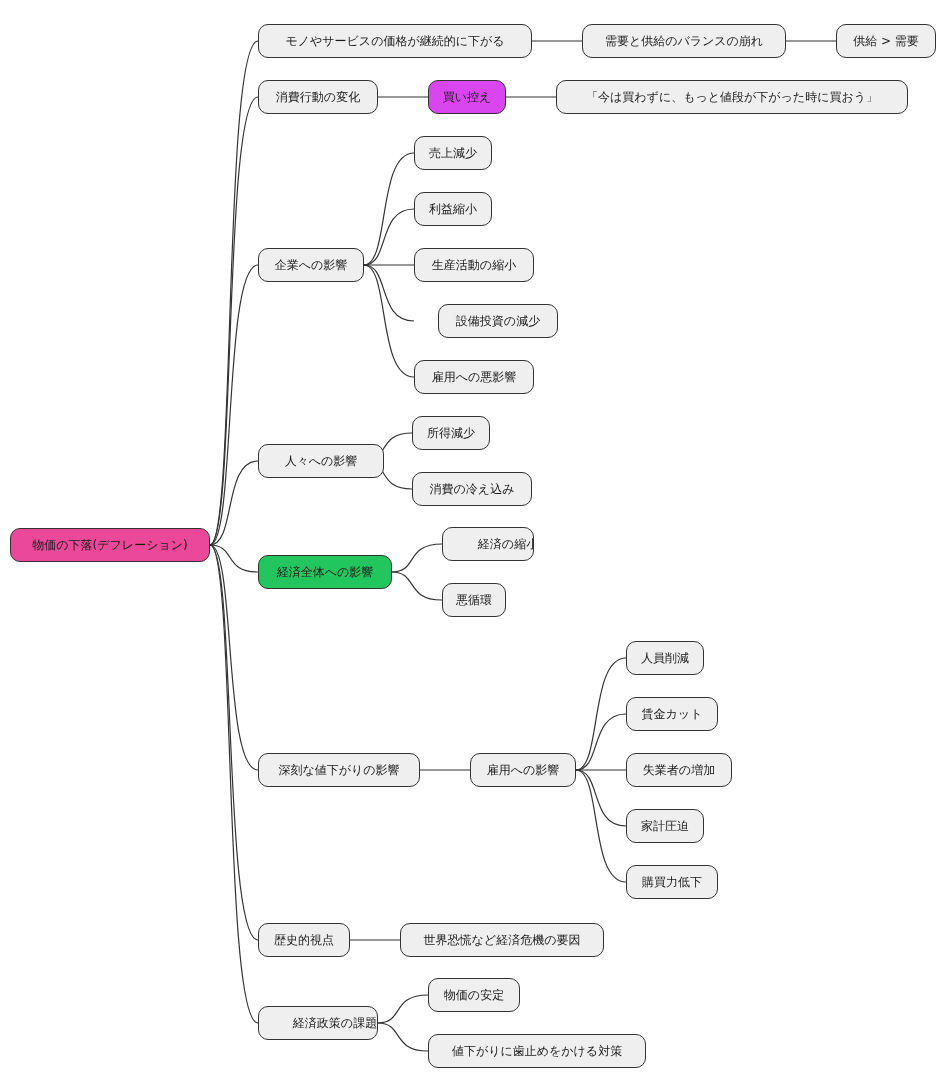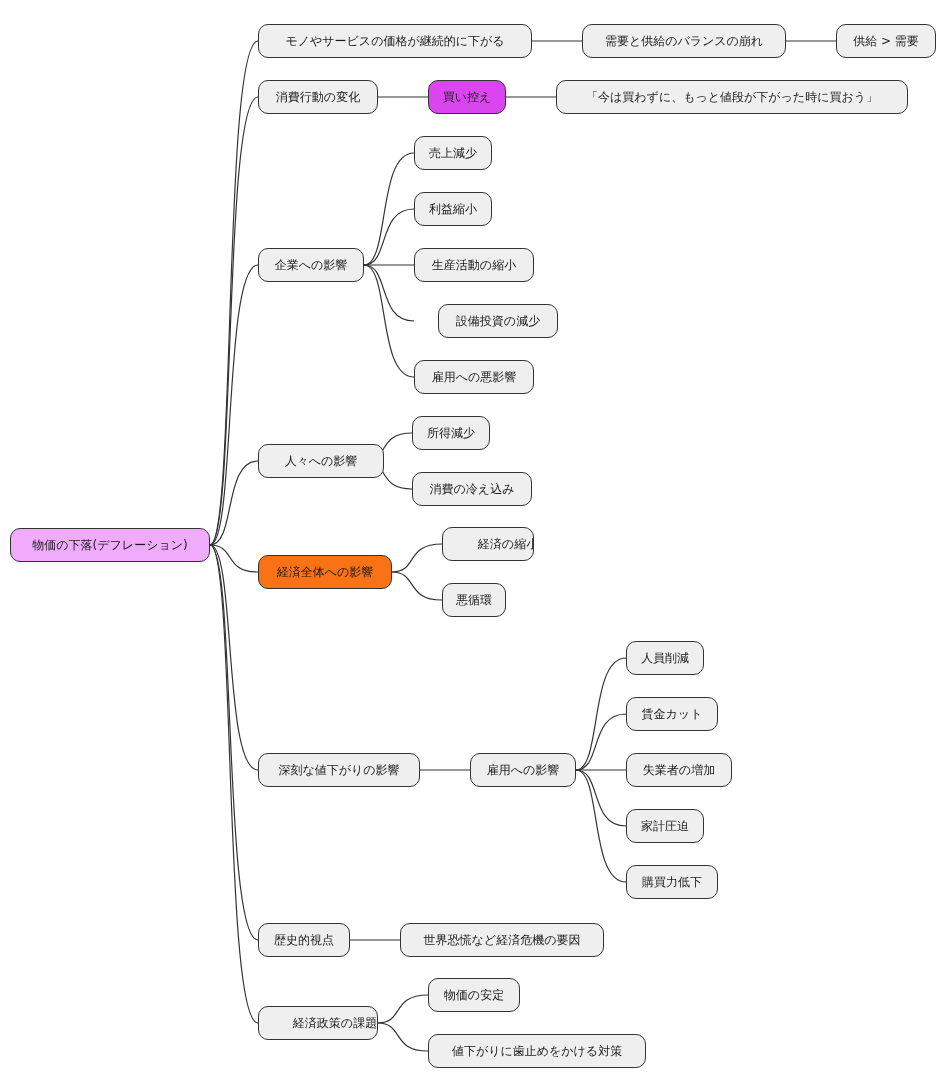--- a/index.html
+++ b/index.html
@@ -77,37 +77,37 @@
       <path d="M576,770 L626,770" fill="none" stroke="#333333" stroke-width="1.2"></path>
       <path d="M576,770 C602,770 589,826 626,826" fill="none" stroke="#333333" stroke-width="1.2"></path>
       <path d="M576,770 C602,770 589,882 626,882" fill="none" stroke="#333333" stroke-width="1.2"></path>
       <path d="M210,545 C236,545 223,940 258,940" fill="none" stroke="#333333" stroke-width="1.2"></path>
       <path d="M350,940 L400,940" fill="none" stroke="#333333" stroke-width="1.2"></path>
       <path d="M210,545 C236,545 223,1023 258,1023" fill="none" stroke="#333333" stroke-width="1.2"></path>
       <path d="M378,1023 C404,1023 391,995 428,995" fill="none" stroke="#333333" stroke-width="1.2"></path>
       <path d="M378,1023 C404,1023 391,1051 428,1051" fill="none" stroke="#333333" stroke-width="1.2"></path>
     </svg>
   <div class="node-layer" id="node-layer">
-      <div class="node" style="left: 10px; top: 528px; width: 200px; background: #f0abfc; border-color: rgb(51, 51, 51); color: rgb(26, 26, 26);">物価の下落(デフレーション)</div>
+      <div class="node" style="left: 10px; top: 528px; width: 200px; background: #ec4899; border-color: rgb(51, 51, 51); color: rgb(26, 26, 26);">物価の下落(デフレーション)</div>
       <div class="node" style="left: 258px; top: 24px; width: 274px; background: rgb(239, 239, 239); border-color: rgb(51, 51, 51); color: rgb(26, 26, 26);">モノやサービスの価格が継続的に下がる</div>
       <div class="node" style="left: 582px; top: 24px; width: 204px; background: rgb(239, 239, 239); border-color: rgb(51, 51, 51); color: rgb(26, 26, 26);">需要と供給のバランスの崩れ</div>
       <div class="node" style="left: 836px; top: 24px; width: 100px; background: rgb(239, 239, 239); border-color: rgb(51, 51, 51); color: rgb(26, 26, 26);">供給 &gt; 需要</div>
       <div class="node" style="left: 258px; top: 80px; width: 120px; background: rgb(239, 239, 239); border-color: rgb(51, 51, 51); color: rgb(26, 26, 26);">消費行動の変化</div>
       <div class="node" style="left: 428px; top: 80px; width: 78px; background: #d946ef; border-color: rgb(51, 51, 51); color: rgb(26, 26, 26);">買い控え</div>
       <div class="node" style="left: 556px; top: 80px; width: 352px; background: rgb(239, 239, 239); border-color: rgb(51, 51, 51); color: rgb(26, 26, 26);">「今は買わずに、もっと値段が下がった時に買おう」</div>
       <div class="node" style="left: 258px; top: 248px; width: 106px; background: rgb(239, 239, 239); border-color: rgb(51, 51, 51); color: rgb(26, 26, 26);">企業への影響</div>
       <div class="node" style="left: 414px; top: 136px; width: 78px; background: rgb(239, 239, 239); border-color: rgb(51, 51, 51); color: rgb(26, 26, 26);">売上減少</div>
       <div class="node" style="left: 414px; top: 192px; width: 78px; background: rgb(239, 239, 239); border-color: rgb(51, 51, 51); color: rgb(26, 26, 26);">利益縮小</div>
       <div class="node" style="left: 414px; top: 248px; width: 120px; background: rgb(239, 239, 239); border-color: rgb(51, 51, 51); color: rgb(26, 26, 26);">生産活動の縮小</div>
       <div class="node" style="left: 414px; top: 304px; width: 120px; background: rgb(239, 239, 239); border-color: rgb(51, 51, 51); color: rgb(26, 26, 26); margin-left: 24px;">設備投資の減少</div>
       <div class="node" style="left: 414px; top: 360px; width: 120px; background: rgb(239, 239, 239); border-color: rgb(51, 51, 51); color: rgb(26, 26, 26);">雇用への悪影響</div>
       <div class="node" style="left: 258px; top: 444px; width: 126px; background: rgb(239, 239, 239); border-color: rgb(51, 51, 51); color: rgb(26, 26, 26);">人々への影響</div>
       <div class="node" style="left: 412px; top: 416px; width: 78px; background: rgb(239, 239, 239); border-color: rgb(51, 51, 51); color: rgb(26, 26, 26);">所得減少</div>
       <div class="node" style="left: 412px; top: 472px; width: 120px; background: rgb(239, 239, 239); border-color: rgb(51, 51, 51); color: rgb(26, 26, 26);">消費の冷え込み</div>
-      <div class="node" style="left: 258px; top: 555px; width: 134px; background: #f97316; border-color: rgb(51, 51, 51); color: rgb(26, 26, 26);">経済全体への影響</div>
+      <div class="node" style="left: 258px; top: 555px; width: 134px; background: #22c55e; border-color: rgb(51, 51, 51); color: rgb(26, 26, 26);">経済全体への影響</div>
       <div class="node" style="left: 442px; top: 527px; width: 92px; background: rgb(239, 239, 239); border-color: rgb(51, 51, 51); color: rgb(26, 26, 26); padding-left: 40px;">経済の縮小</div>
       <div class="node" style="left: 442px; top: 583px; width: 64px; background: rgb(239, 239, 239); border-color: rgb(51, 51, 51); color: rgb(26, 26, 26);">悪循環</div>
       <div class="node" style="left: 258px; top: 753px; width: 162px; background: rgb(239, 239, 239); border-color: rgb(51, 51, 51); color: rgb(26, 26, 26);">深刻な値下がりの影響</div>
       <div class="node" style="left: 470px; top: 753px; width: 106px; background: rgb(239, 239, 239); border-color: rgb(51, 51, 51); color: rgb(26, 26, 26);">雇用への影響</div>
       <div class="node" style="left: 626px; top: 641px; width: 78px; background: rgb(239, 239, 239); border-color: rgb(51, 51, 51); color: rgb(26, 26, 26);">人員削減</div>
       <div class="node" style="left: 626px; top: 697px; width: 92px; background: rgb(239, 239, 239); border-color: rgb(51, 51, 51); color: rgb(26, 26, 26);">賃金カット</div>
       <div class="node" style="left: 626px; top: 753px; width: 106px; background: rgb(239, 239, 239); border-color: rgb(51, 51, 51); color: rgb(26, 26, 26);">失業者の増加</div>
       <div class="node" style="left: 626px; top: 809px; width: 78px; background: rgb(239, 239, 239); border-color: rgb(51, 51, 51); color: rgb(26, 26, 26);">家計圧迫</div>
       <div class="node" style="left: 626px; top: 865px; width: 92px; background: rgb(239, 239, 239); border-color: rgb(51, 51, 51); color: rgb(26, 26, 26);">購買力低下</div>
       <div class="node" style="left: 258px; top: 923px; width: 92px; background: rgb(239, 239, 239); border-color: rgb(51, 51, 51); color: rgb(26, 26, 26);">歴史的視点</div>

